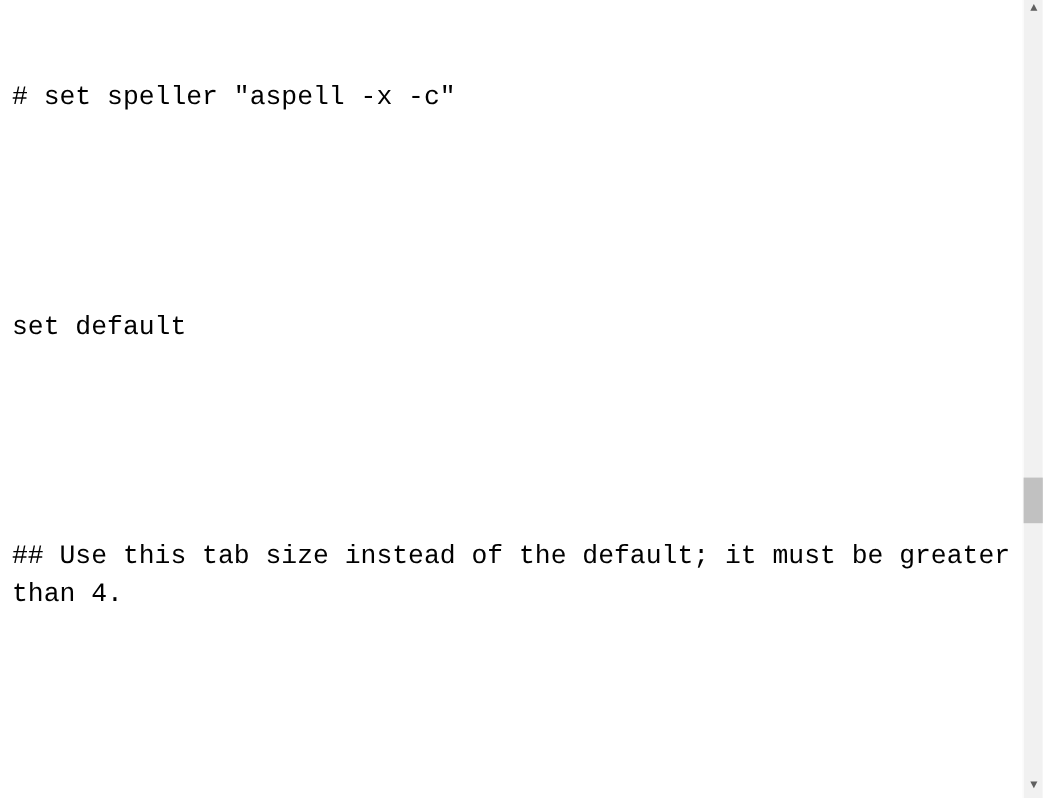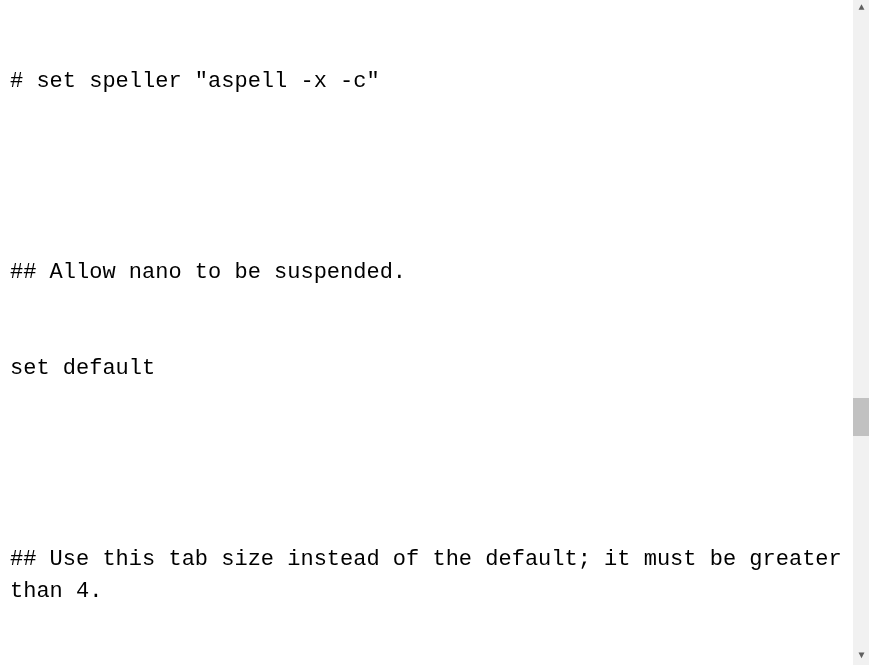--- a/index.html
+++ b/index.html
@@ -65,21 +65,20 @@
       cursor: pointer;
     }
   </style>
 </head>
 <body>
 
 <div class="viewport">
   <div class="content">
     <span class="line"># set speller "aspell -x -c"</span>
     <div class="blank"></div>
-    <span class="line">## Allow nano to be suspended.</span>
     <span class="line">set default</span>
     <div class="blank"></div>
     <span class="line">## Use this tab size instead of the default; it must be greater than 4.</span>
     
     
     
     
     
     
     

